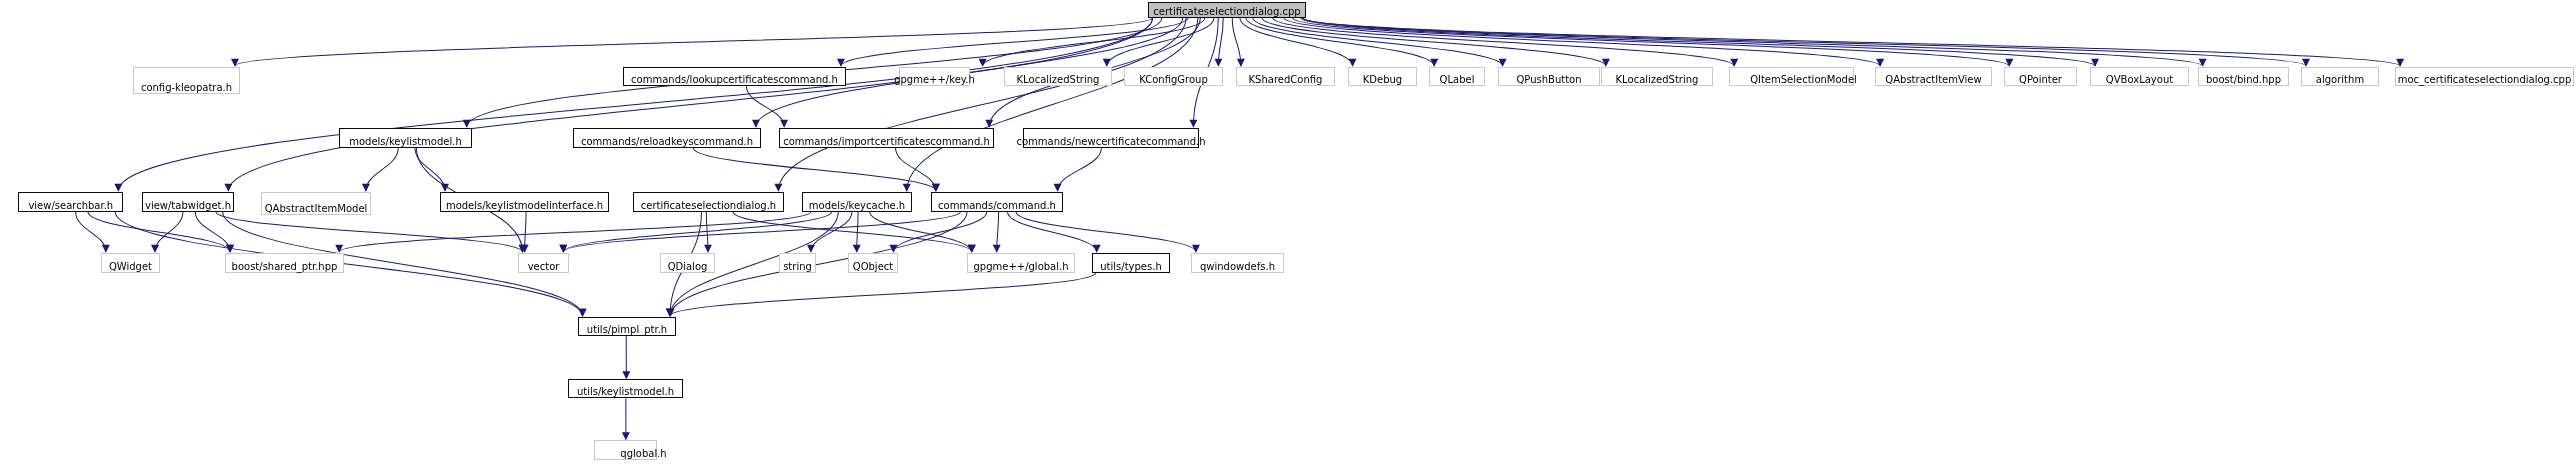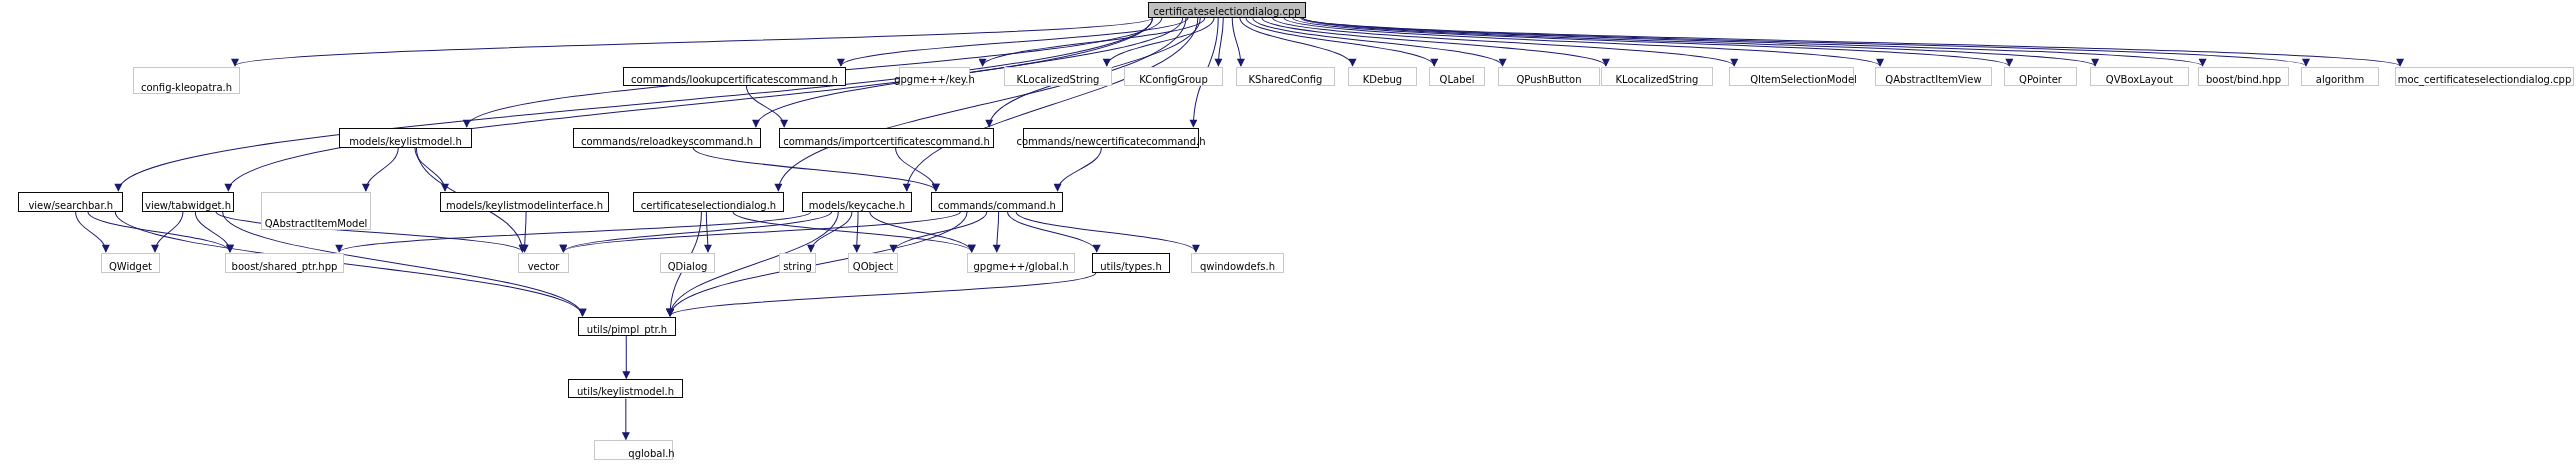--- a/index.html
+++ b/index.html
@@ -155,21 +155,21 @@
       </div>
       <div class="node documented" style="left: 1023px; top: 128px; width: 176px; height: 20px;">
         <span>commands/newcertificatecommand.h</span>
       </div>
       <div class="node documented" style="left: 18.3px; top: 192px; width: 105px; height: 20px;">
         <span>view/searchbar.h</span>
       </div>
       <div class="node documented" style="left: 142px; top: 192px; width: 92px; height: 20px;">
         <span>view/tabwidget.h</span>
       </div>
-      <div class="node external" style="left: 261px; top: 192px; width: 110px; height: 38px;">
+      <div class="node external" style="left: 261px; top: 192px; width: 110px; height: 23px;">
         <span>QAbstractItemModel</span>
       </div>
       <div class="node documented" style="left: 440px; top: 192px; width: 169px; height: 20px;">
         <span>models/keylistmodelinterface.h</span>
       </div>
       <div class="node documented" style="left: 633px; top: 192px; width: 151px; height: 20px;">
         <span>certificateselectiondialog.h</span>
       </div>
       <div class="node documented" style="left: 802px; top: 192px; width: 110px; height: 20px;">
         <span>models/keycache.h</span>
@@ -203,18 +203,18 @@
       </div>
       <div class="node external" style="left: 1191px; top: 253px; width: 93px; height: 20px;">
         <span>qwindowdefs.h</span>
       </div>
       <div class="node documented" style="left: 578px; top: 317px; width: 98px; height: 19px;">
         <span>utils/pimpl_ptr.h</span>
       </div>
       <div class="node documented" style="left: 568px; top: 379px; width: 115px; height: 19px;">
         <span>utils/keylistmodel.h</span>
       </div>
-      <div class="node external" style="left: 594px; top: 440px; width: 79px; height: 20px; padding-left: 36px;">
+      <div class="node external" style="left: 594px; top: 440px; width: 63px; height: 20px; padding-left: 36px;">
         <span>qglobal.h</span>
       </div>
     </div>
 </div>
 
 
 </body></html>

